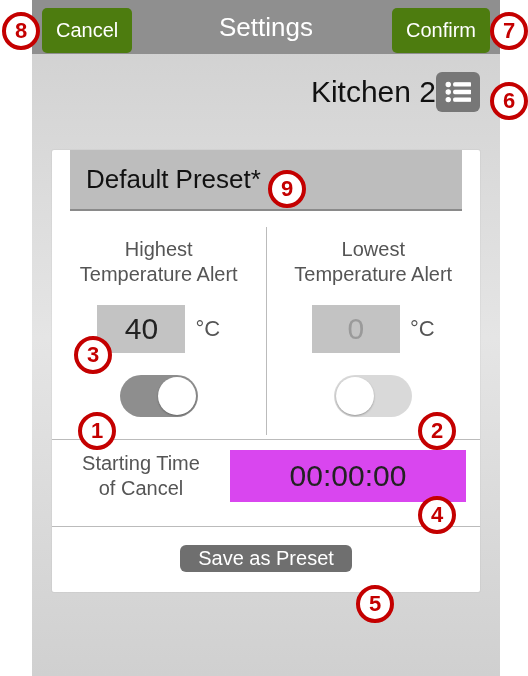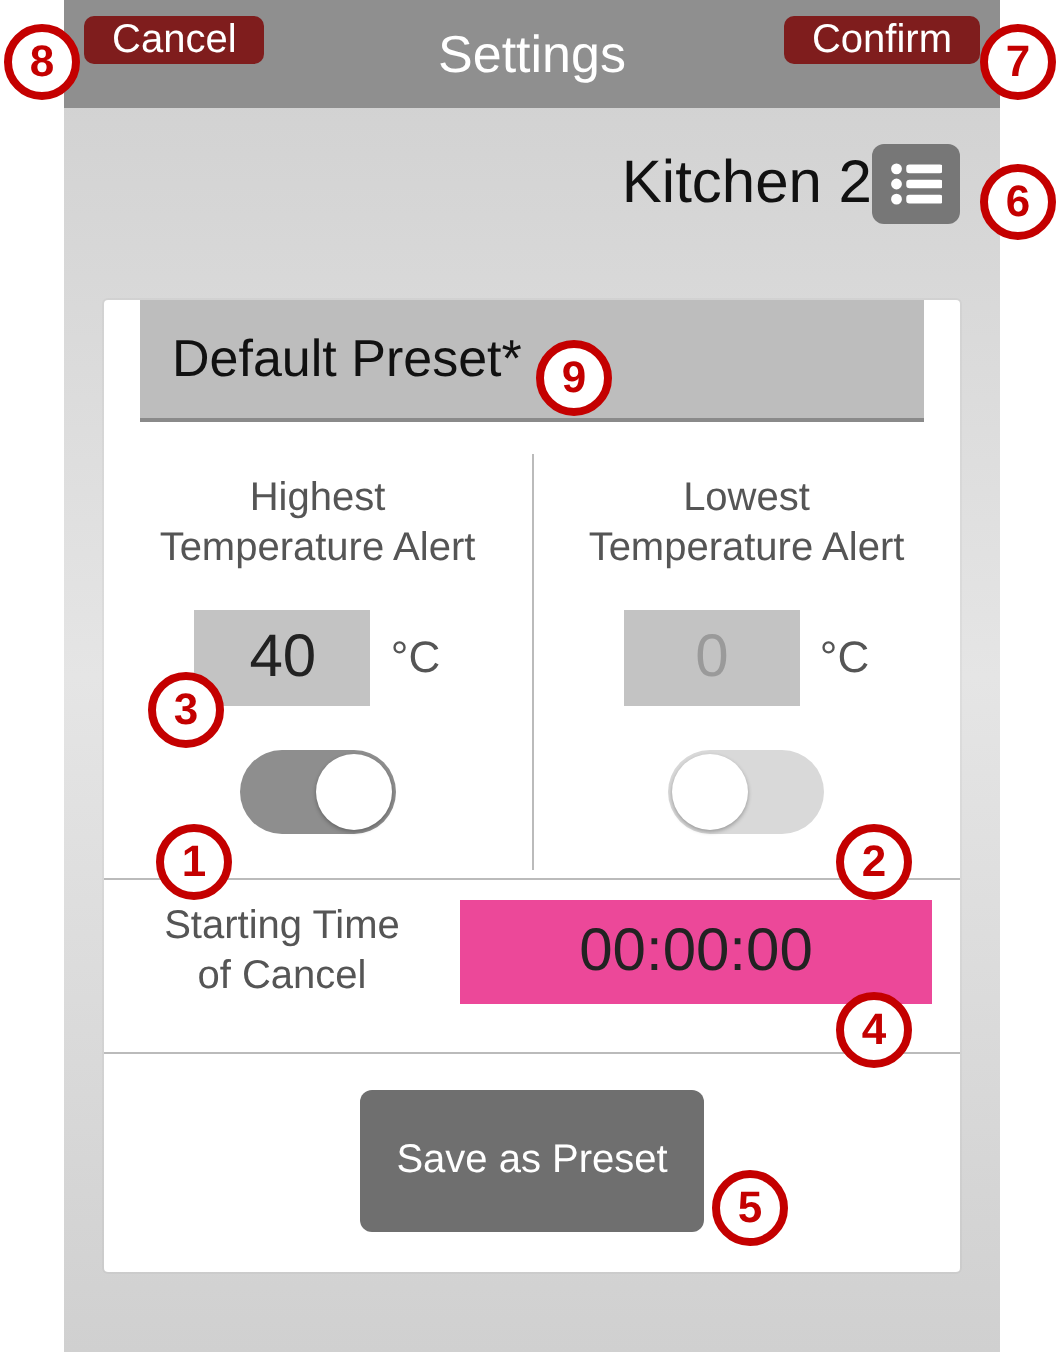--- a/index.html
+++ b/index.html
@@ -1,20 +1,20 @@
 <!DOCTYPE html>
 <html><head>
 <meta charset="utf-8">
 <style>
 html,body{margin:0;padding:0;font-family:-apple-system,Helvetica,Arial,sans-serif;background:#fff}
 .stage{position:relative;width:528px;height:676px;background:#fff}
 .phone{position:absolute;left:32px;top:0;width:468px;height:676px;background:linear-gradient(180deg,#cfcfcf 0%,#e5e5e5 50%,#d0d0d0 100%)}
 .navbar{position:relative;height:54px;background:#8f8f8f;display:flex;align-items:center;justify-content:center}
 .nav-title{color:#fff;font-size:26px;font-weight:300}
-.nav-btn{position:absolute;top:8px;height:24px;padding:0 14px;background:#7f1d1d;color:#fff;border:none;border-radius:5px;font-size:20px;font-weight:300}
+.nav-btn{position:absolute;top:8px;height:45px;padding:0 14px;background:#4d7c0f;color:#fff;border:none;border-radius:5px;font-size:20px;font-weight:300}
 .nav-cancel{left:10px}
 .nav-confirm{right:10px}
 .section-head{display:flex;align-items:center;justify-content:flex-end;padding:18px 20px 10px 24px}
 .section-title{font-size:30px;font-weight:300;color:#111}
 .list-btn{width:44px;height:40px;background:#777;border:none;border-radius:6px;display:flex;align-items:center;justify-content:center}
 .list-btn svg{width:26px;height:22px;stroke:#fff;fill:#fff}
 .panel{margin:10px 20px 0 20px;background:#fff;border-radius:2px;padding:0 0 20px 0;box-shadow:0 0 0 1px rgba(0,0,0,.03)}
 .preset-row{margin:28px 18px 0 18px}
 .preset-box{background:#bdbdbd;padding:14px 16px;font-size:26px;font-weight:300;color:#111}
 .preset-underline{height:2px;background:#8a8a8a;margin-top:0}
@@ -26,23 +26,23 @@
 .val-box{width:88px;height:48px;background:#c3c3c3;display:flex;align-items:center;justify-content:center;font-size:30px;font-weight:300;color:#222}
 .val-box.disabled{color:#9a9a9a}
 .unit{font-size:22px;color:#555;font-weight:300}
 .toggle{margin:22px auto 0 auto;width:78px;height:42px;border-radius:21px;background:#8e8e8e;position:relative}
 .toggle .knob{position:absolute;top:2px;width:38px;height:38px;border-radius:50%;background:#fff;box-shadow:0 1px 2px rgba(0,0,0,.3)}
 .toggle.on .knob{right:2px}
 .toggle.off{background:#d9d9d9}
 .toggle.off .knob{left:2px}
 .timer-row{display:flex;align-items:center;border-top:1px solid #bbb;margin-top:4px;padding:10px 14px 24px 14px;gap:14px}
 .timer-label{flex:0 0 150px;font-size:20px;font-weight:300;color:#555;text-align:center;line-height:1.25}
-.timer-box{flex:1;background:#ec4899;height:52px;display:flex;align-items:center;justify-content:center;font-size:30px;font-weight:300;color:#222}
+.timer-box{flex:1;background:#d946ef;height:52px;display:flex;align-items:center;justify-content:center;font-size:30px;font-weight:300;color:#222}
 .save-row{border-top:1px solid #bbb;padding-top:18px;text-align:center}
-.save-btn{background:#6f6f6f;color:#fff;border:none;border-radius:6px;font-size:20px;font-weight:300;padding:24px 18px}
+.save-btn{background:#6f6f6f;color:#fff;border:none;border-radius:6px;font-size:20px;font-weight:300;padding:2px 18px}
 .callout{position:absolute;width:38px;height:38px;border:4px solid #c40000;border-radius:50%;background:#fff;display:flex;align-items:center;justify-content:center;font-size:22px;font-weight:700;color:#c40000;box-sizing:border-box}
 </style>
 </head>
 <body>
 
 <div class="stage">
   <div class="phone">
 
     <div class="navbar">
       <button class="nav-btn nav-cancel">Cancel</button>

